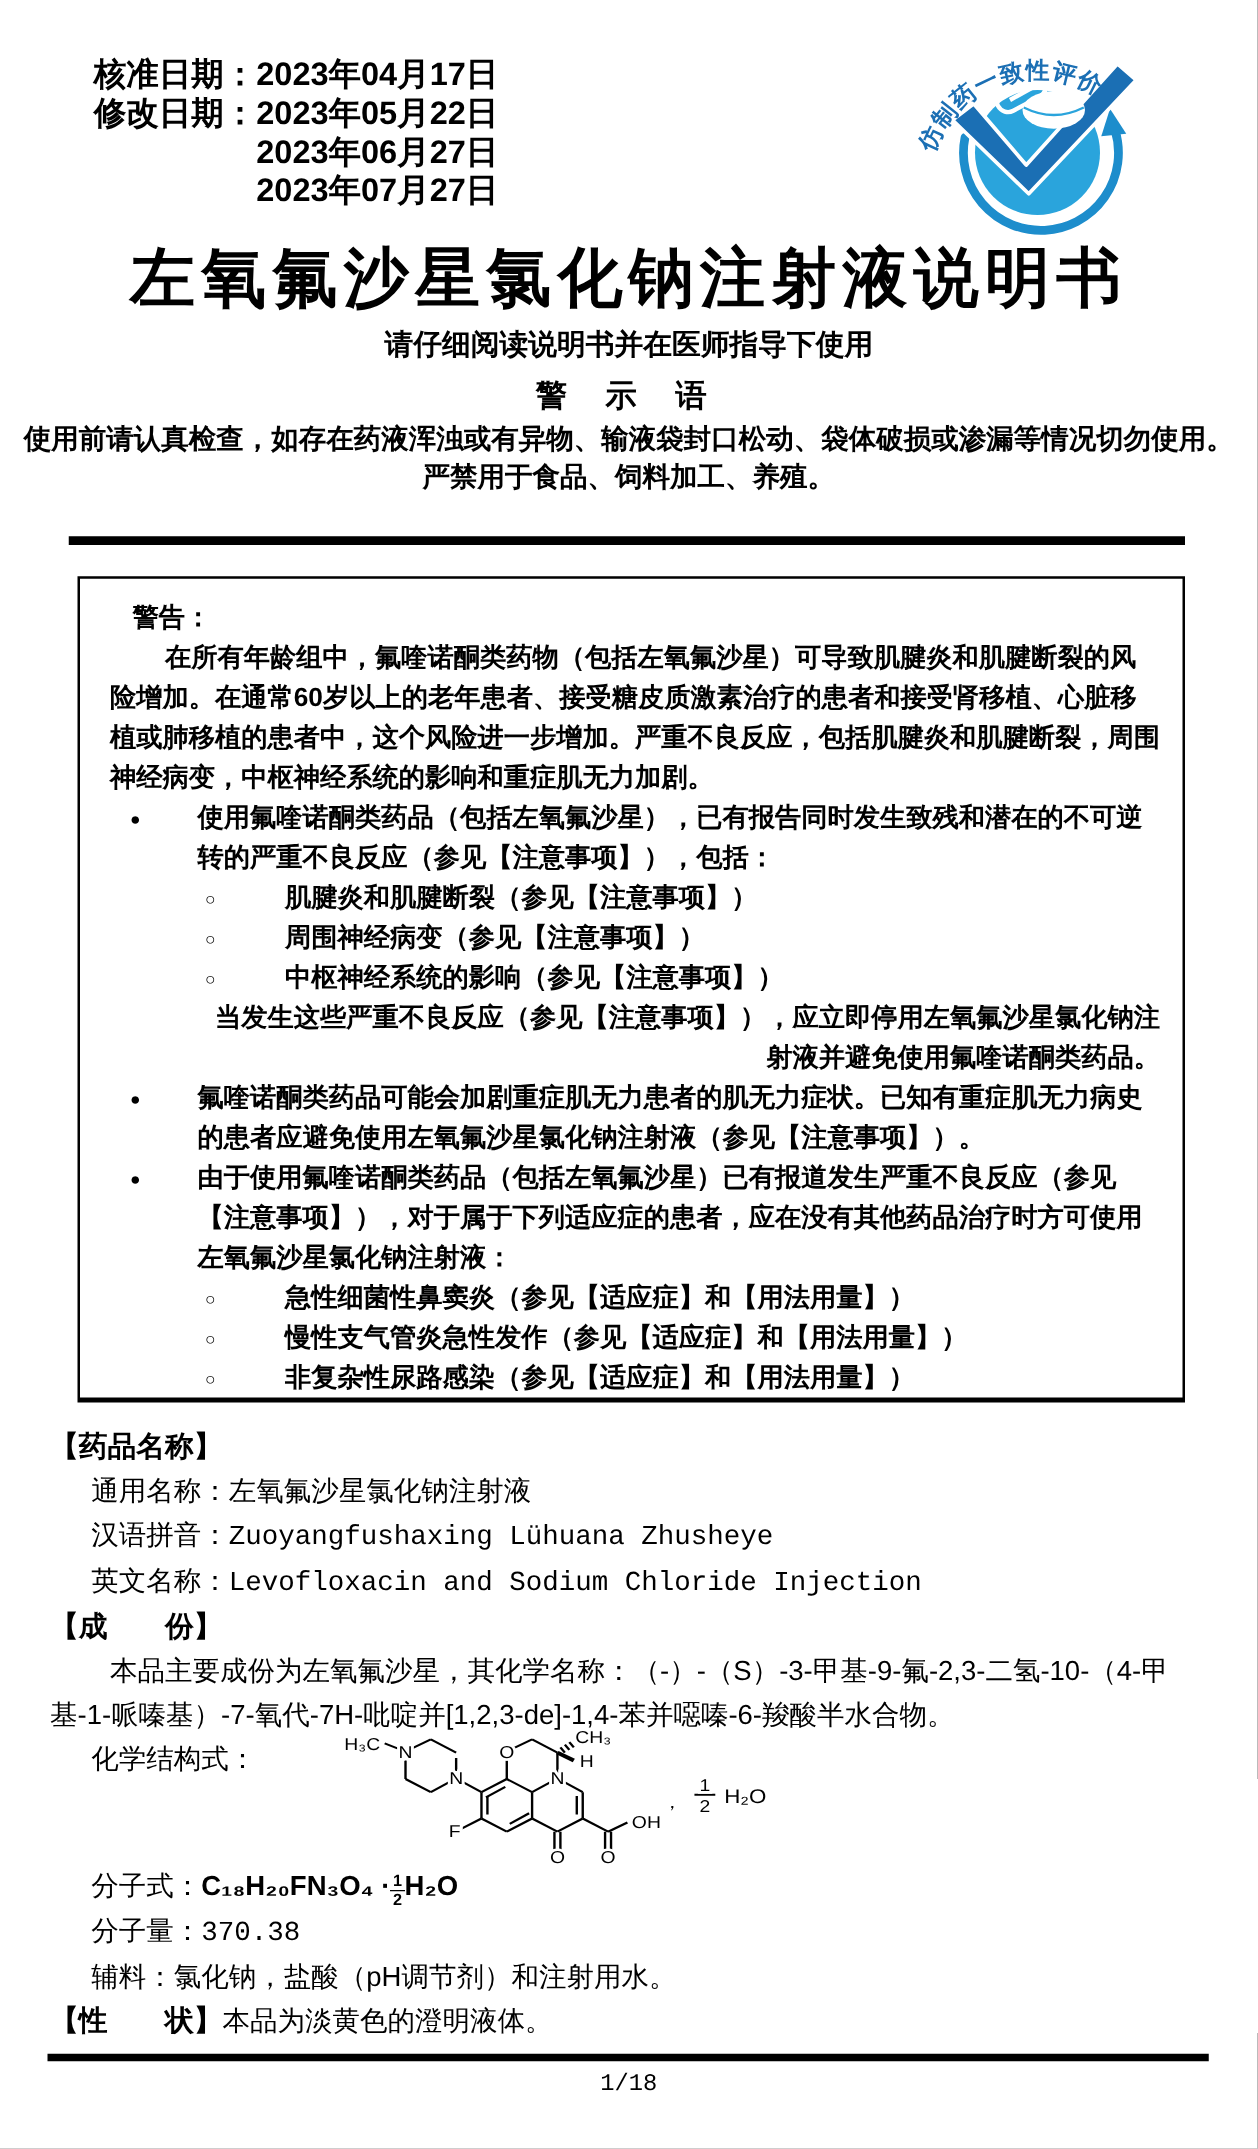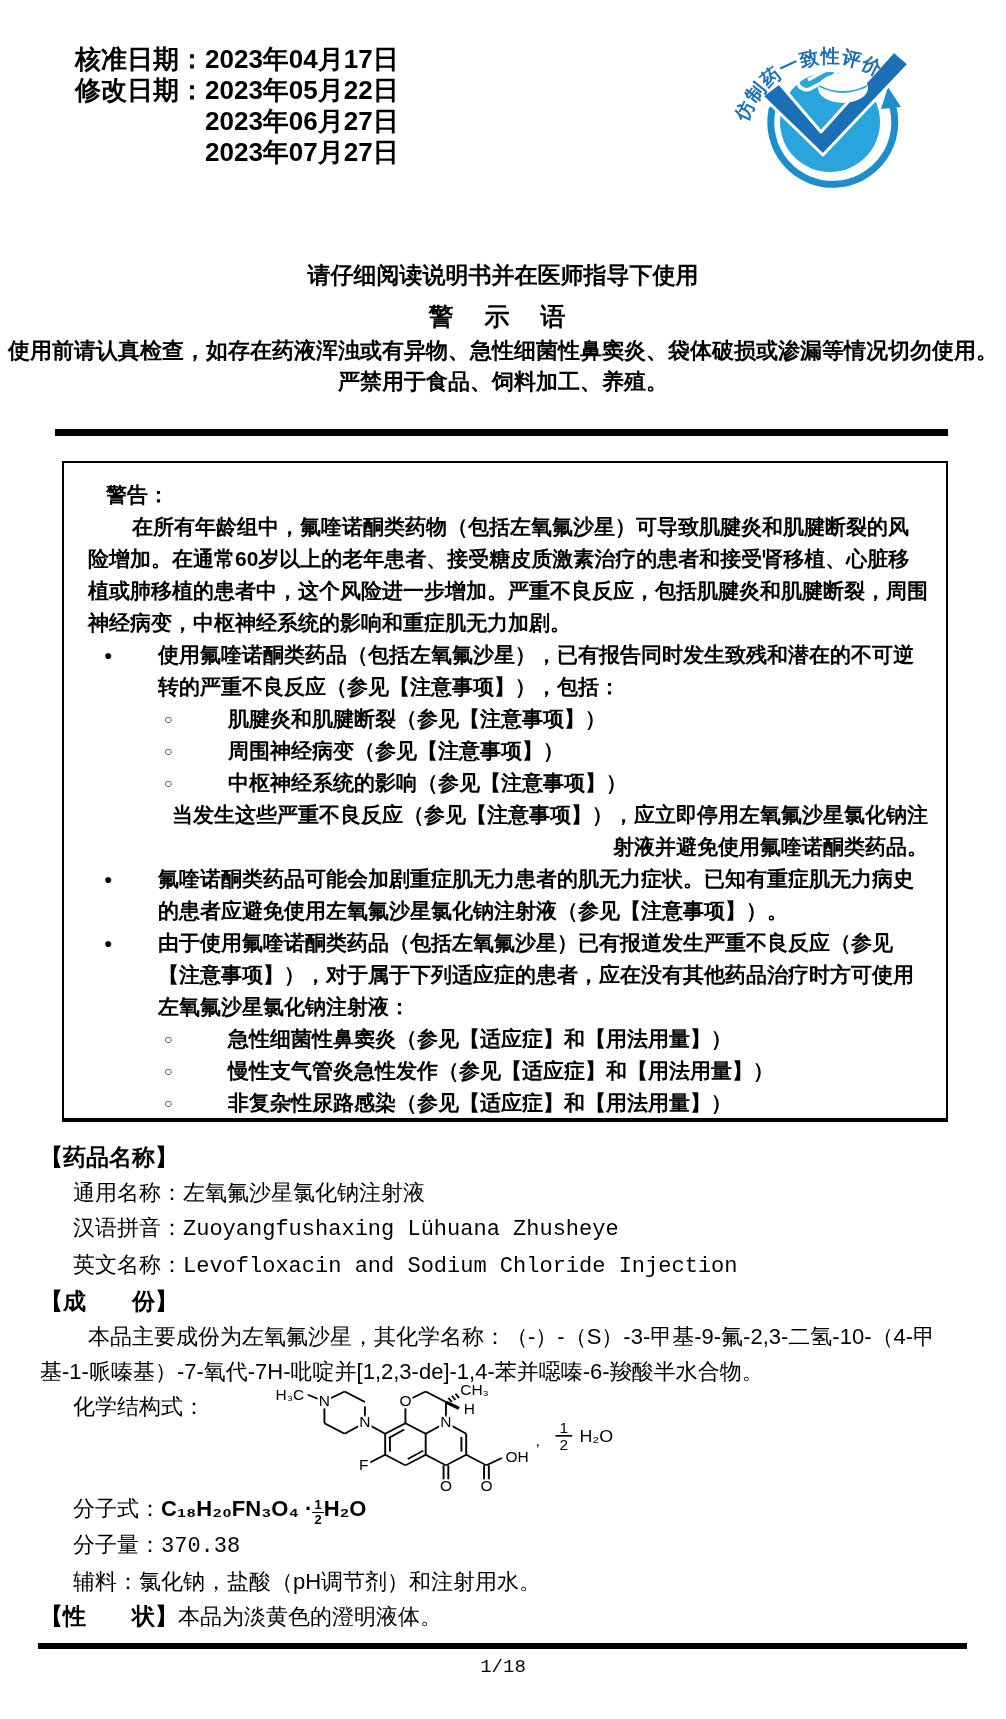--- a/index.html
+++ b/index.html
@@ -74,23 +74,24 @@
       <rect x="78" y="38" width="42" height="18" rx="9" transform="rotate(-28 99 47)" fill="none" stroke="#ffffff" stroke-width="3.5"></rect>
       <line x1="90" y1="52" x2="108" y2="42" stroke="#ffffff" stroke-width="3.5" transform="rotate(0 99 47)"></line>
       <ellipse cx="125" cy="60" rx="25" ry="15" fill="#ffffff"></ellipse>
       <path d="M 101 58 Q 125 70 149 58" fill="none" stroke="#2aa4dc" stroke-width="1.8"></path>
       <text fill="#1b6fb4" class="logo-arc-text">
         <textPath href="#arcpath" startOffset="10">仿制药一致性评价</textPath>
       </text>
     </svg>
   </div>
 
+  <div class="title">左氧氟沙星氯化钠注射液说明书</div>
   <div class="subtitle">请仔细阅读说明书并在医师指导下使用</div>
   <div class="warnhead">警 示 语</div>
-  <div class="wl1">使用前请认真检查，如存在药液浑浊或有异物、急性细菌性鼻窦炎、袋体破损或渗漏等情况切勿使用。</div>
+  <div class="wl1">使用前请认真检查，如存在药液浑浊或有异物、输液袋封口松动、袋体破损或渗漏等情况切勿使用。</div>
   <div class="wl2">严禁用于食品、饲料加工、养殖。</div>
   <div class="divider"></div>
 
   <div class="warnbox">
     <div class="wb-heading">警告：</div>
     <p class="wb-intro">在所有年龄组中，氟喹诺酮类药物（包括左氧氟沙星）可导致肌腱炎和肌腱断裂的风险增加。在通常60岁以上的老年患者、接受糖皮质激素治疗的患者和接受肾移植、心脏移植或肺移植的患者中，这个风险进一步增加。严重不良反应，包括肌腱炎和肌腱断裂，周围神经病变，中枢神经系统的影响和重症肌无力加剧。</p>
 
     <div class="wb-bullet">
       <span class="m1">●</span>
       <span class="bt">使用氟喹诺酮类药品（包括左氧氟沙星），已有报告同时发生致残和潜在的不可逆转的严重不良反应（参见【注意事项】），包括：</span>

